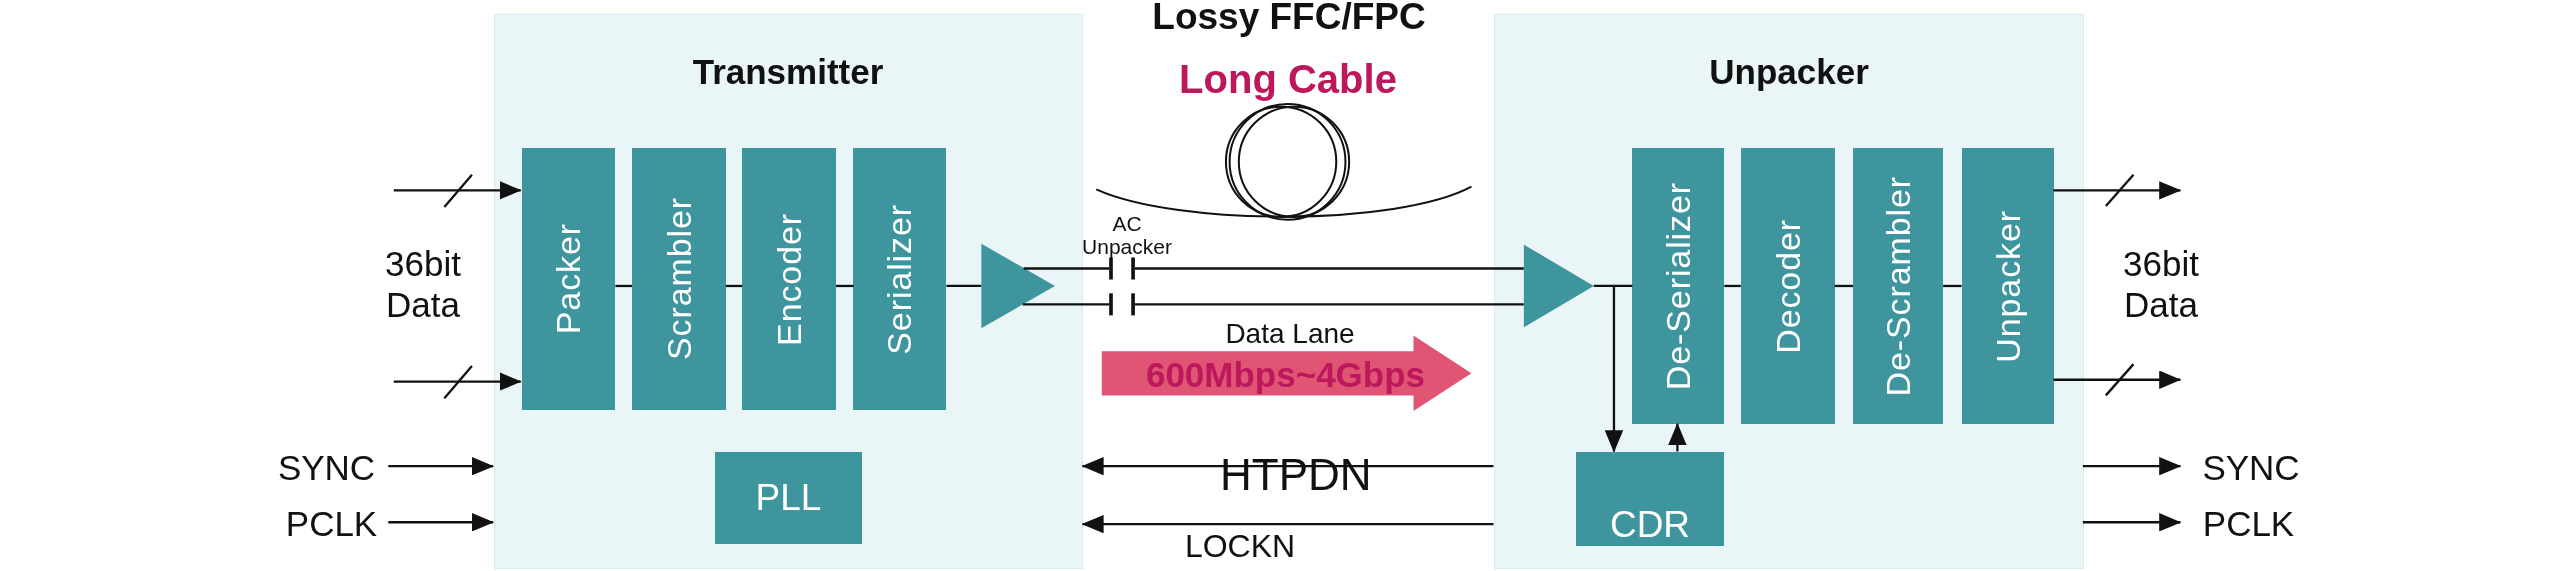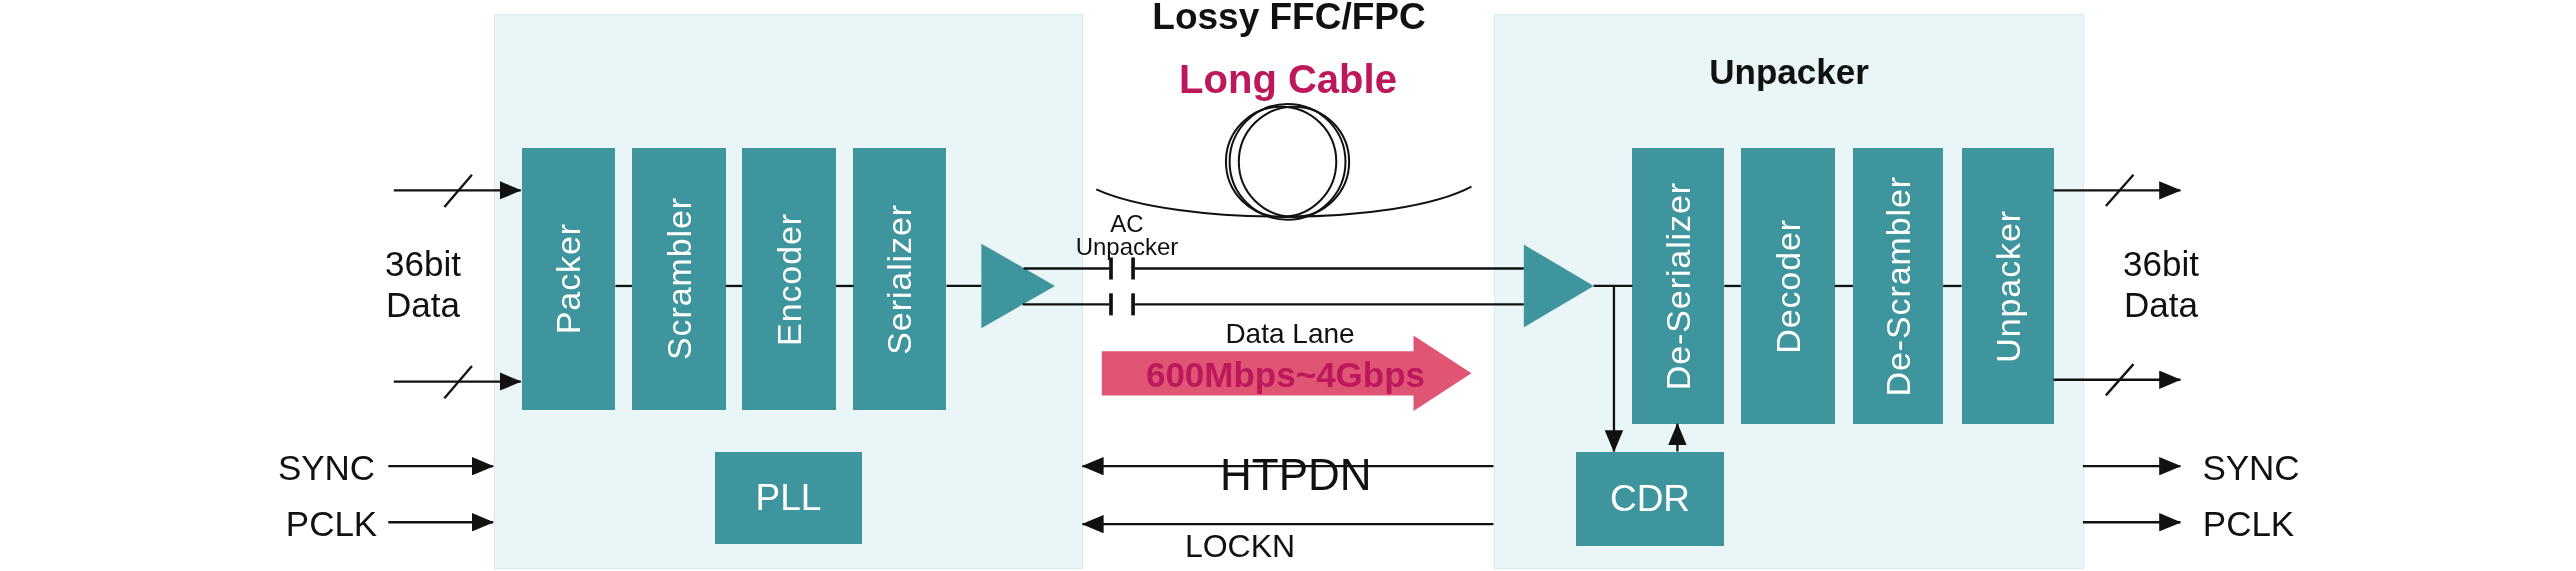--- a/index.html
+++ b/index.html
@@ -88,20 +88,21 @@
     <line x1="1624" y1="570" x2="1177" y2="570" stroke-width="2.5" marker-end="url(#ah)"></line>
 
     <line x1="2233" y1="207" x2="2371" y2="207" stroke-width="2.5" marker-end="url(#ah)"></line>
     <line x1="2290" y1="224" x2="2320" y2="190" stroke-width="2.5"></line>
     <line x1="2233" y1="413" x2="2371" y2="413" stroke-width="2.5" marker-end="url(#ah)"></line>
     <line x1="2290" y1="430" x2="2320" y2="396" stroke-width="2.5"></line>
     <line x1="2265" y1="507" x2="2371" y2="507" stroke-width="2.5" marker-end="url(#ah)"></line>
     <line x1="2265" y1="568" x2="2371" y2="568" stroke-width="2.5" marker-end="url(#ah)"></line>
   </svg>
 
+  <div class="lbl bold" style="left:604px; top:52px; width:368px; font-size:35px;">Transmitter</div>
   <div class="tblock" style="left:522px; top:148px; width:93px; height:262px;">
     <span class="vtxt">Packer</span>
   </div>
   <div class="tblock" style="left:632px; top:148px; width:94px; height:262px;">
     <span class="vtxt">Scrambler</span>
   </div>
   <div class="tblock" style="left:742px; top:148px; width:94px; height:262px;">
     <span class="vtxt">Encoder</span>
   </div>
   <div class="tblock" style="left:853px; top:148px; width:93px; height:262px;">
@@ -117,27 +118,27 @@
   </div>
   <div class="tblock" style="left:1741px; top:148px; width:94px; height:276px;">
     <span class="vtxt">Decoder</span>
   </div>
   <div class="tblock" style="left:1853px; top:148px; width:90px; height:276px;">
     <span class="vtxt">De-Scrambler</span>
   </div>
   <div class="tblock" style="left:1962px; top:148px; width:92px; height:276px;">
     <span class="vtxt">Unpacker</span>
   </div>
-  <div class="tblock" style="left:1576px; top:452px; width:148px; height:94px;">
+  <div class="tblock" style="left:1576px; top:452px; width:148px; height:94px;align-items:flex-end;">
     <span class="htxt">CDR</span>
   </div>
 
   <div class="lbl bold" style="left:1128px; top:-3.7px; width:322px; font-size:37px;">Lossy FFC/FPC</div>
   <div class="lbl bold pink" style="left:1127px; top:56px; width:322px; font-size:40px;">Long Cable</div>
-  <div class="lbl" style="left:1070px; top:212px; width:114px; font-size:24px; line-height:23px;">
+  <div class="lbl" style="left:1070px; top:212px; width:114px; font-size:21px; line-height:23px;">
     <span>AC</span><br>
     <span>Unpacker</span>
   </div>
   <div class="lbl" style="left:1207px; top:318px; width:166px; font-size:28px;">Data Lane</div>
   <div class="lbl bold white" style="left:1143px; top:355px; width:285px; font-size:35px;">600Mbps~4Gbps</div>
   <div class="lbl" style="left:1220px; top:449px; width:112px; font-size:44px;">HTPDN</div>
   <div class="lbl" style="left:1184px; top:528px; width:112px; font-size:32px;">LOCKN</div>
 
   <div class="lbl" style="left:354px; top:243px; width:138px; font-size:35px; line-height:41px;">
     <span>36bit</span><br>

